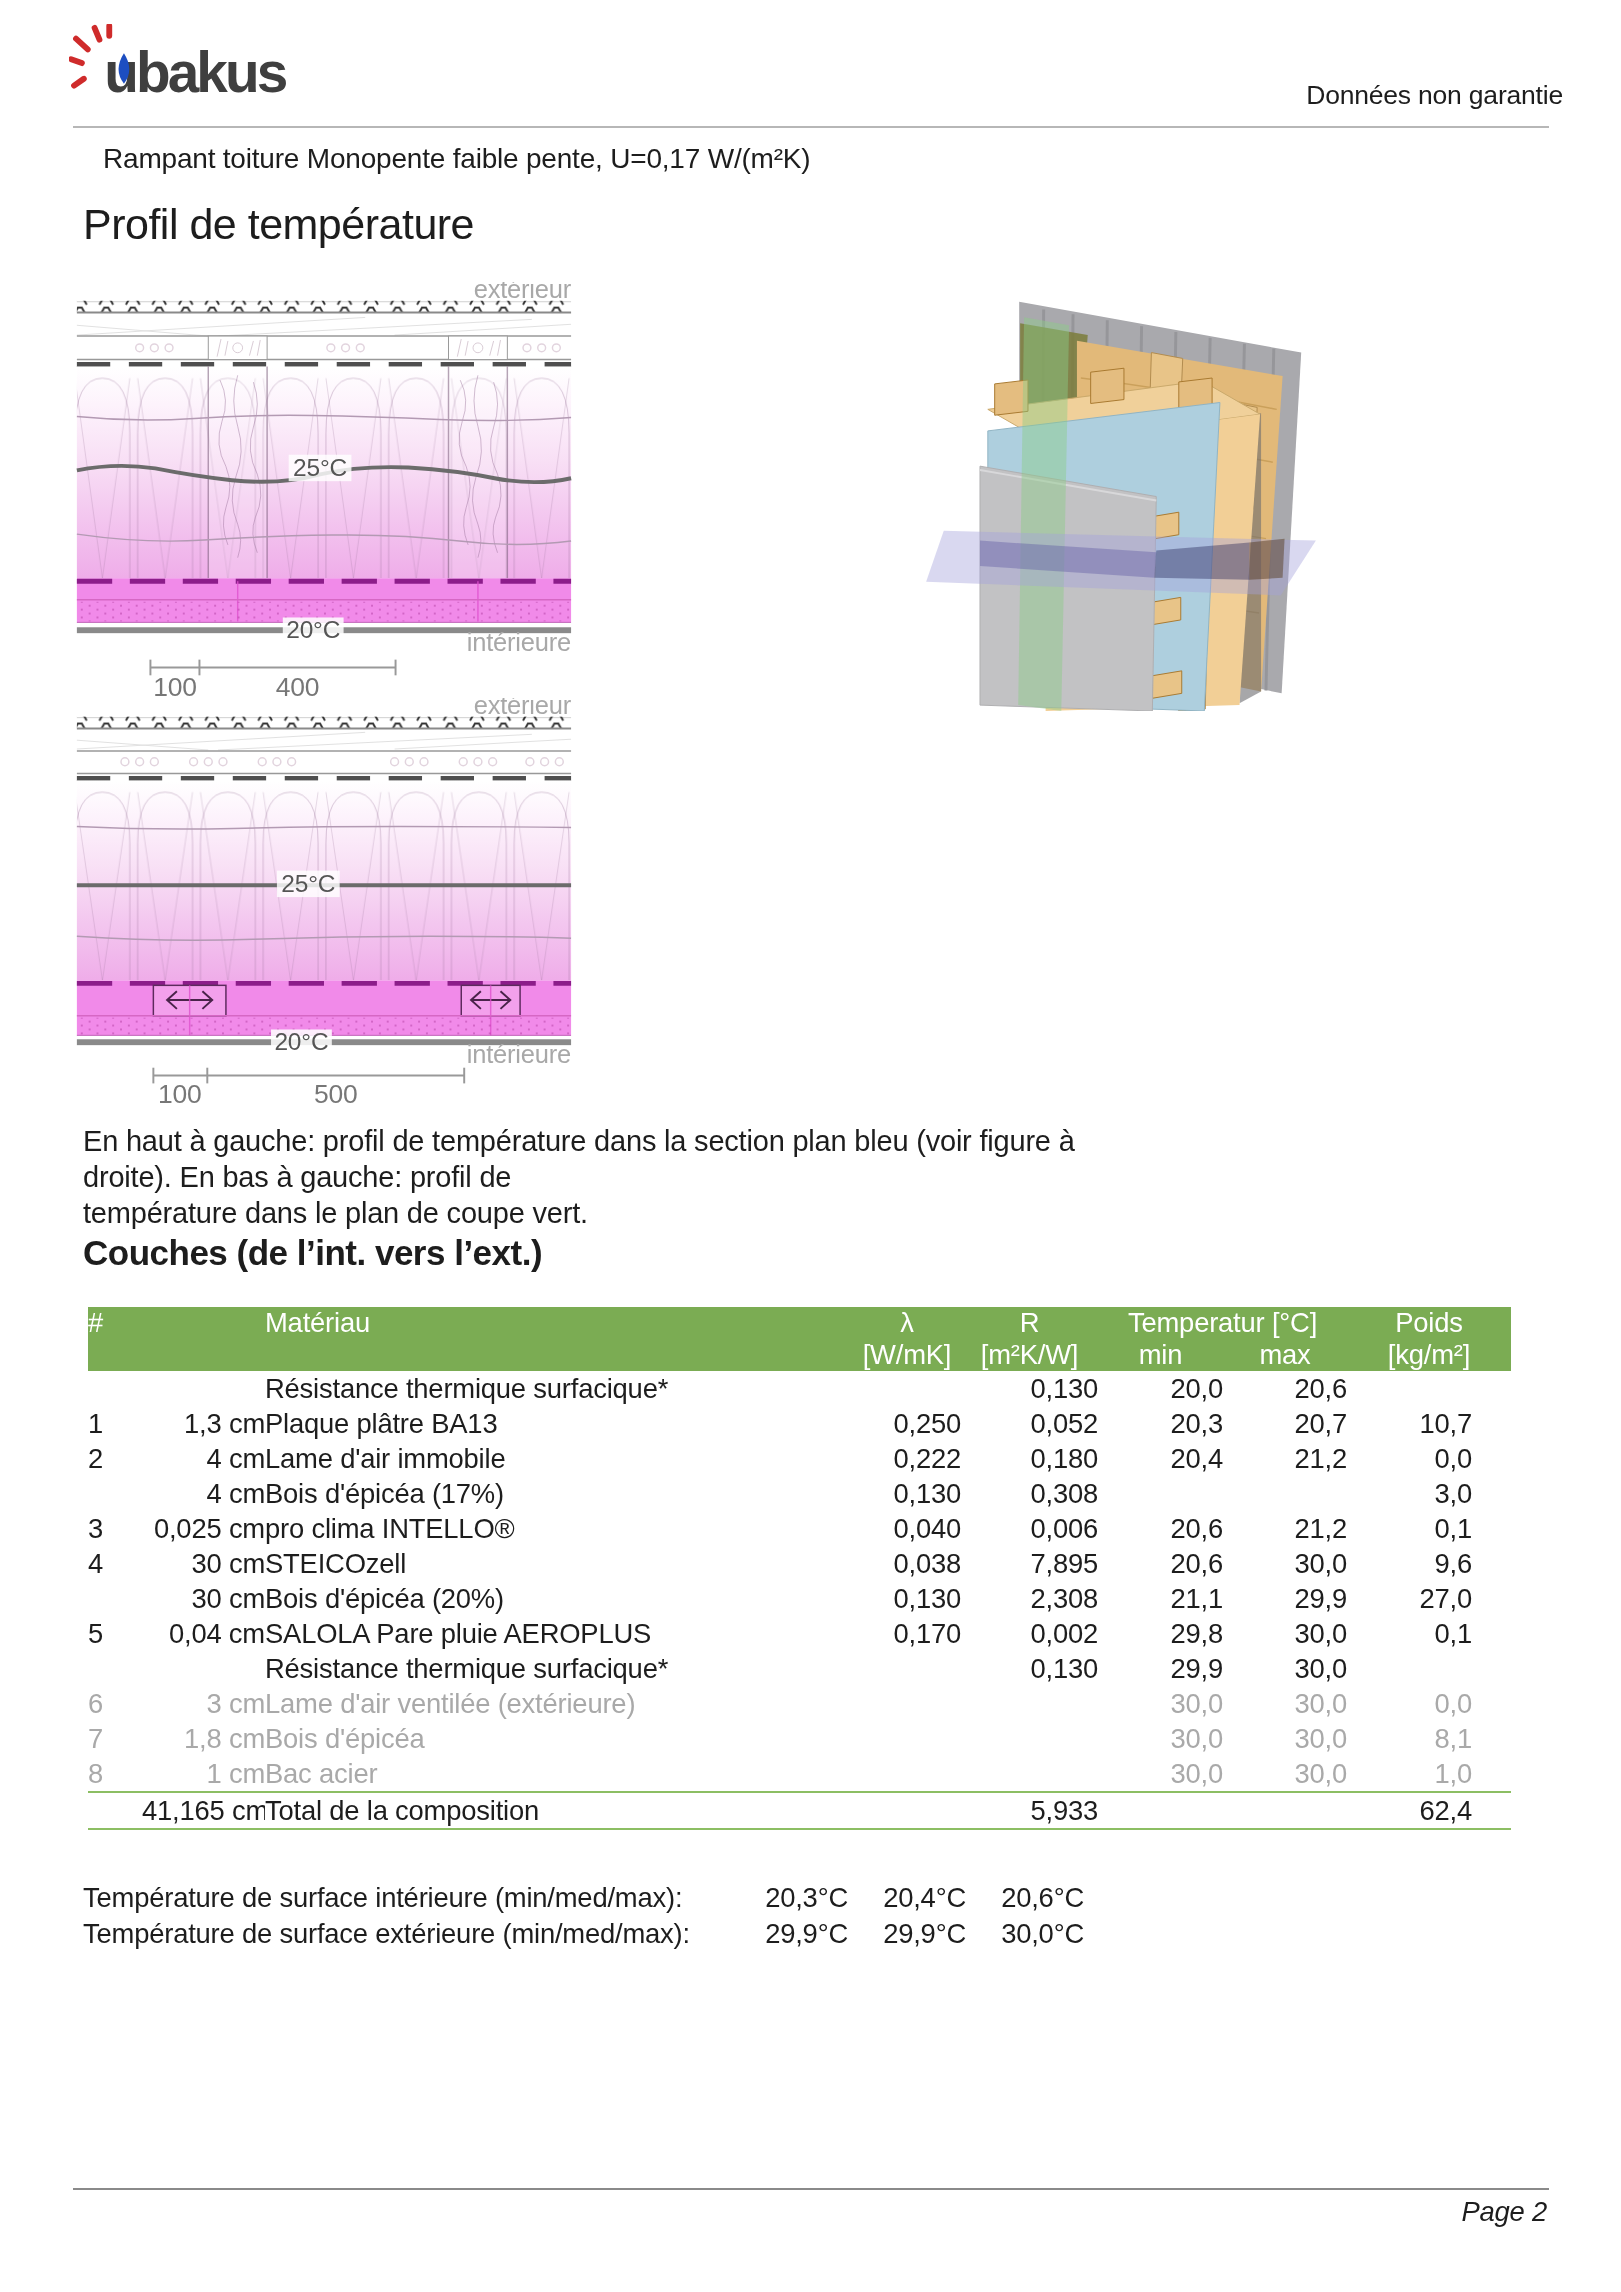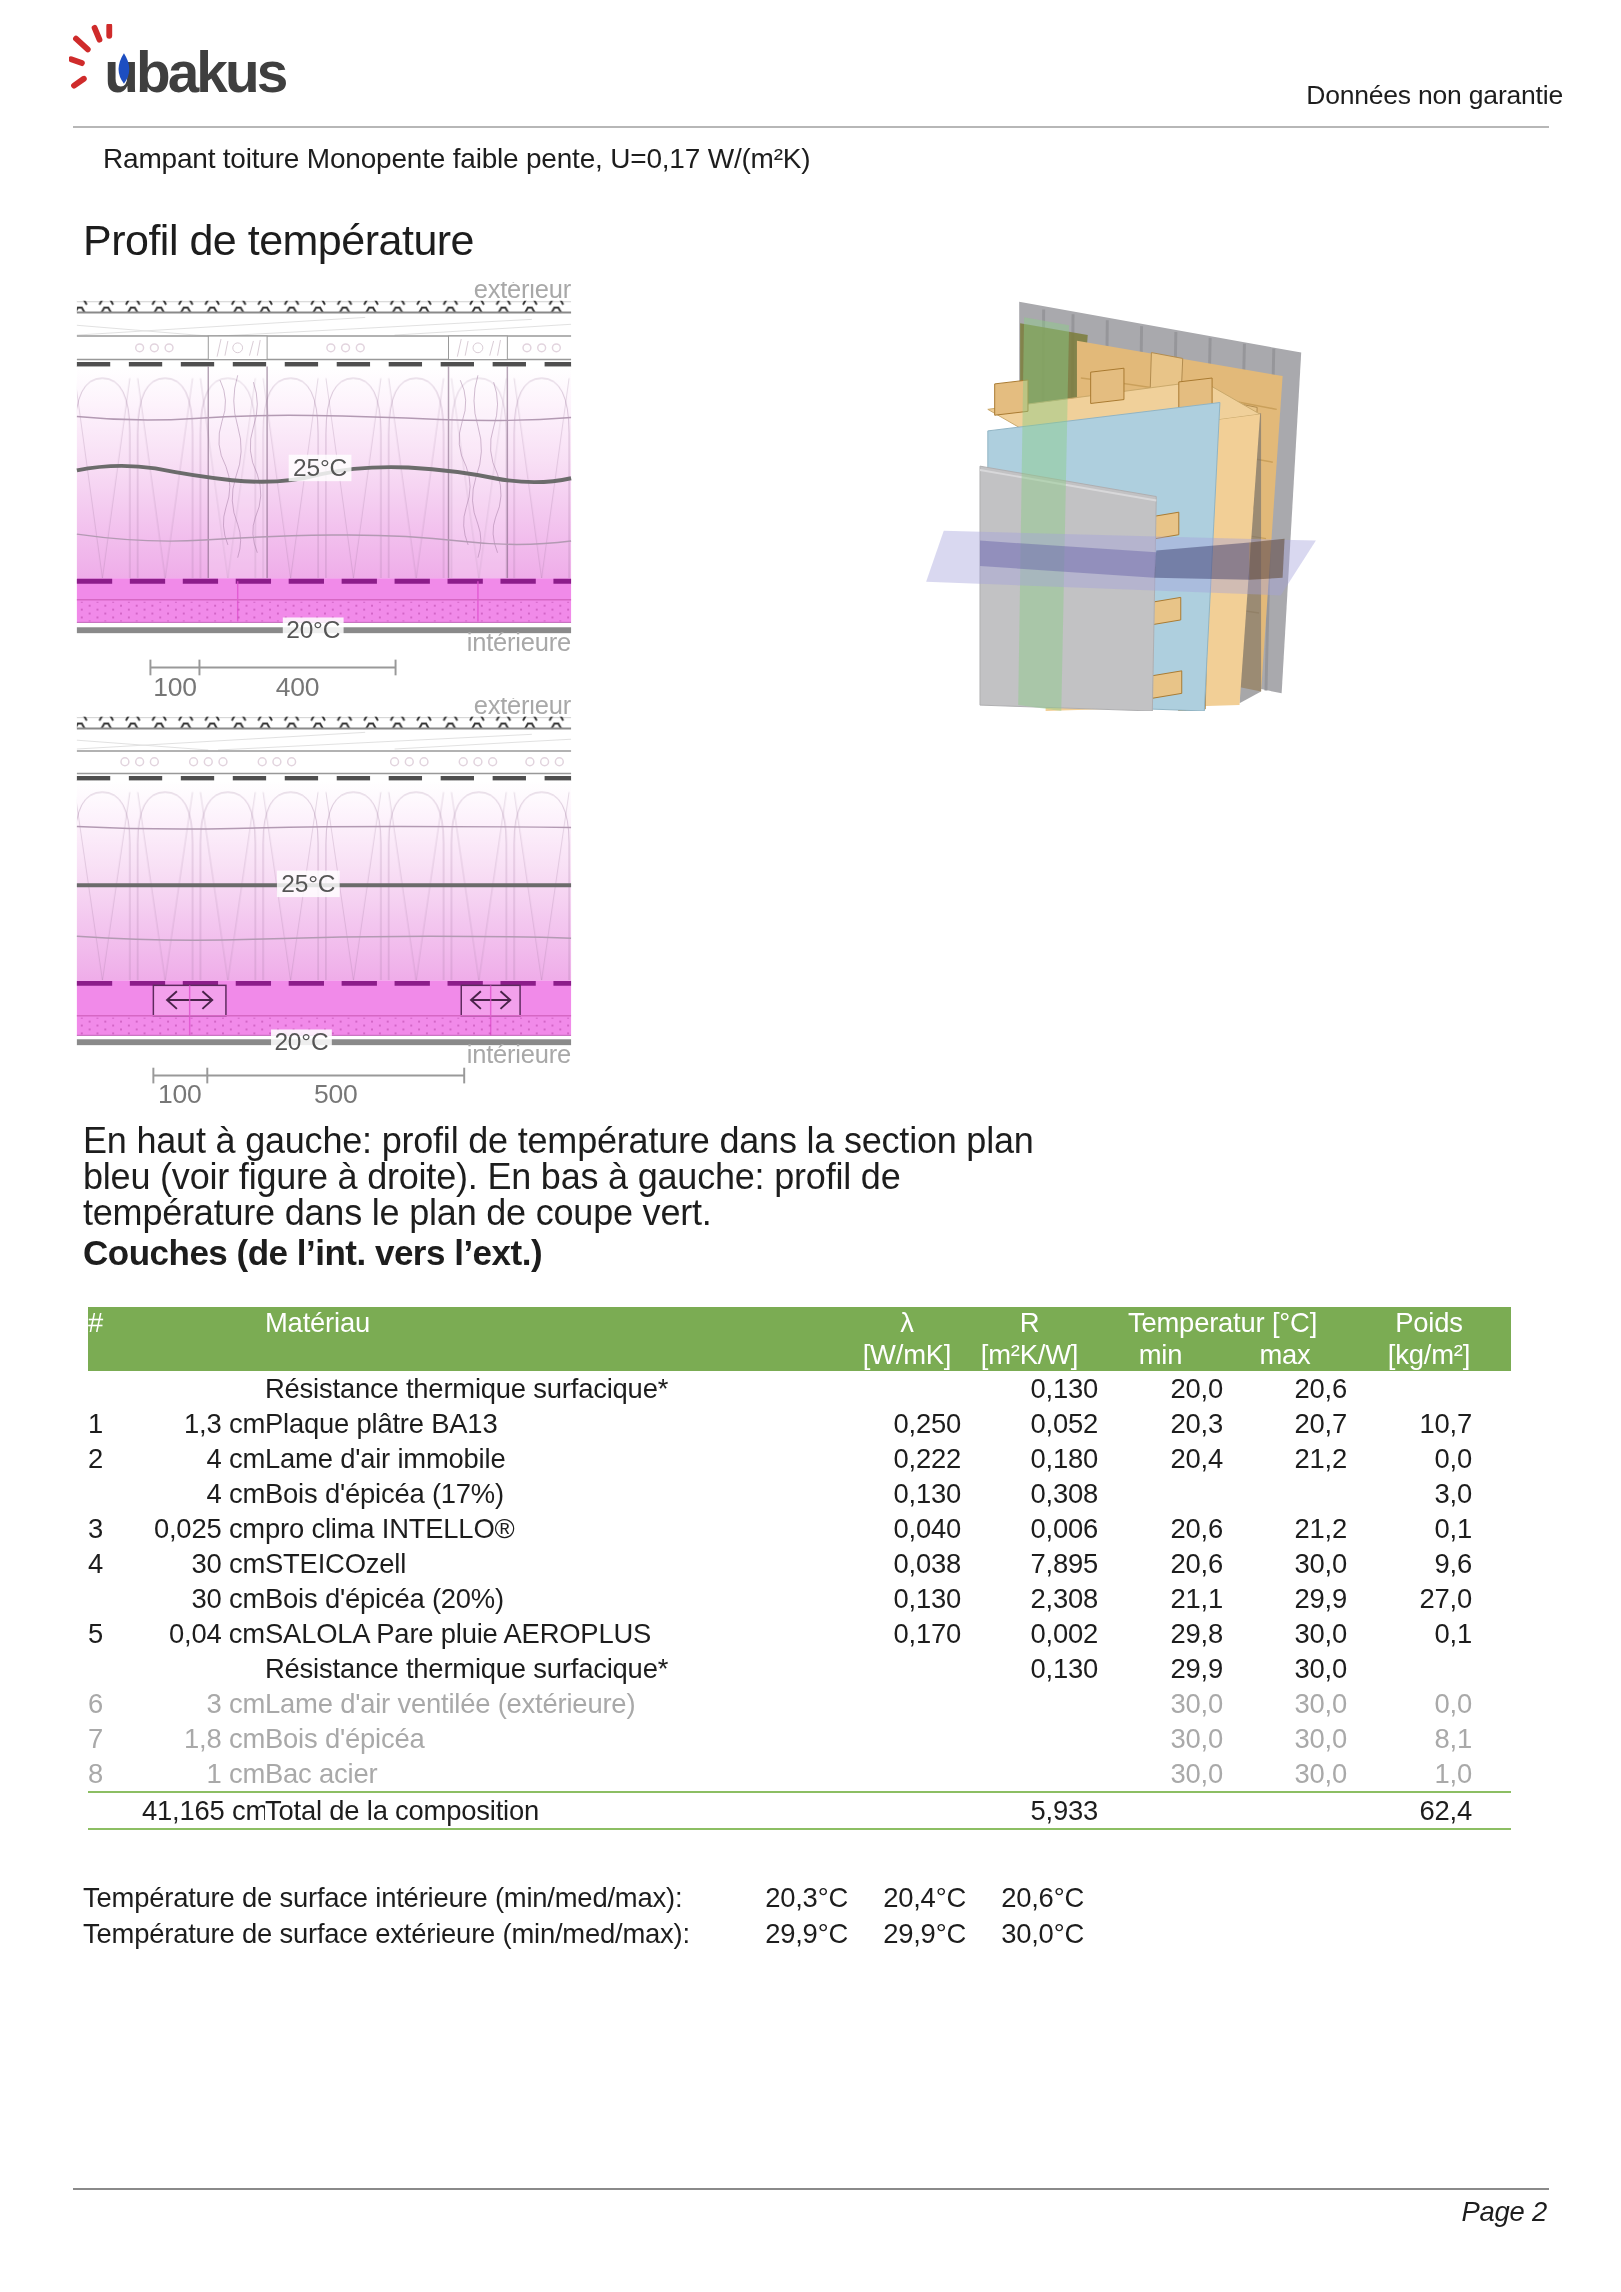--- a/index.html
+++ b/index.html
@@ -2,23 +2,23 @@
 <html><head>
 <meta charset="utf-8">
 <style>
   html,body{margin:0;padding:0;background:#ffffff;}
   body{font-family:"Liberation Sans", sans-serif; color:#1d1d1d;}
   .page{position:relative;width:1621px;height:2293px;background:#fff;overflow:hidden;letter-spacing:-0.2px;}
   .abs{position:absolute;}
   .hdr-rule{left:73px;top:126px;width:1476px;height:0;border-top:2px solid #b7b7b7;}
   .disclaimer{top:80px;right:58px;font-size:26.5px;}
   .subtitle{left:83px;top:143px;font-size:28px;margin-left:20px;}
-  .h1{left:83px;top:216px;font-size:43px;font-weight:500;letter-spacing:-0.5px;}
+  .h1{left:83px;top:200px;font-size:43px;font-weight:500;letter-spacing:-0.5px;}
   .h2{left:83px;top:1233px;font-size:35px;font-weight:700;letter-spacing:-0.5px;}
-  .caption{left:83px;top:1123px;width:1019px;font-size:36px;line-height:36px;}
+  .caption{left:83px;top:1123px;width:1019px;font-size:29px;line-height:36px;}
   
   .layers{left:88px;top:1307px;width:1423px;border-collapse:collapse;table-layout:fixed;font-size:27.4px;}
   .layers th,.layers td{padding:0;font-weight:400;overflow:hidden;white-space:nowrap;}
   .layers thead th{background:#7BAC53;color:#fff;height:32px;}
   .layers thead tr.u th{height:31px;}
   .layers td{height:35px;}
   .al{text-align:left;} .ar{text-align:right;} .ac{text-align:center;}
   .c-num{padding-left:24.5px;}
   .c-mat{padding-left:13.7px;}
   .muted td{color:#a9a9a9;}

